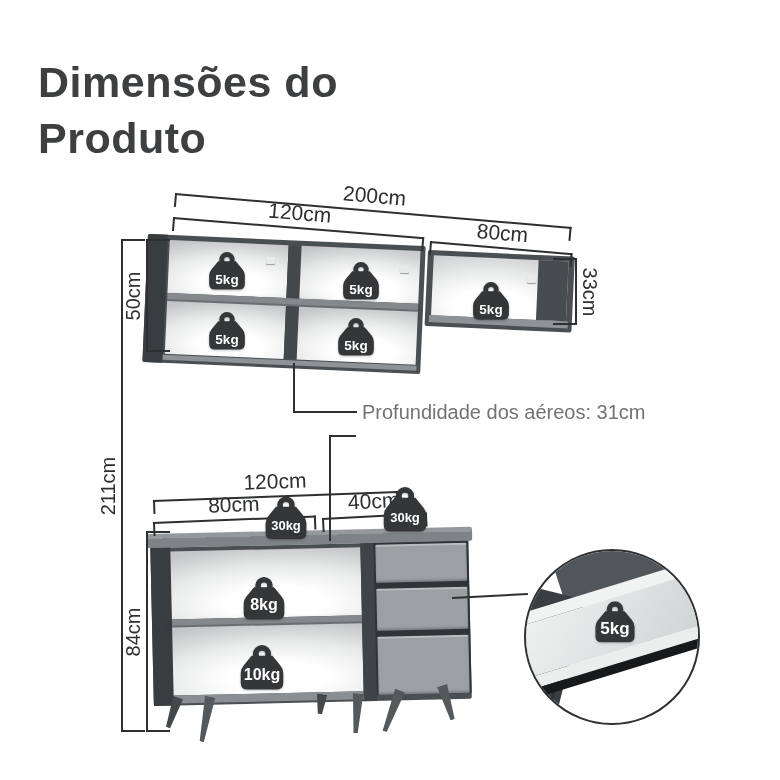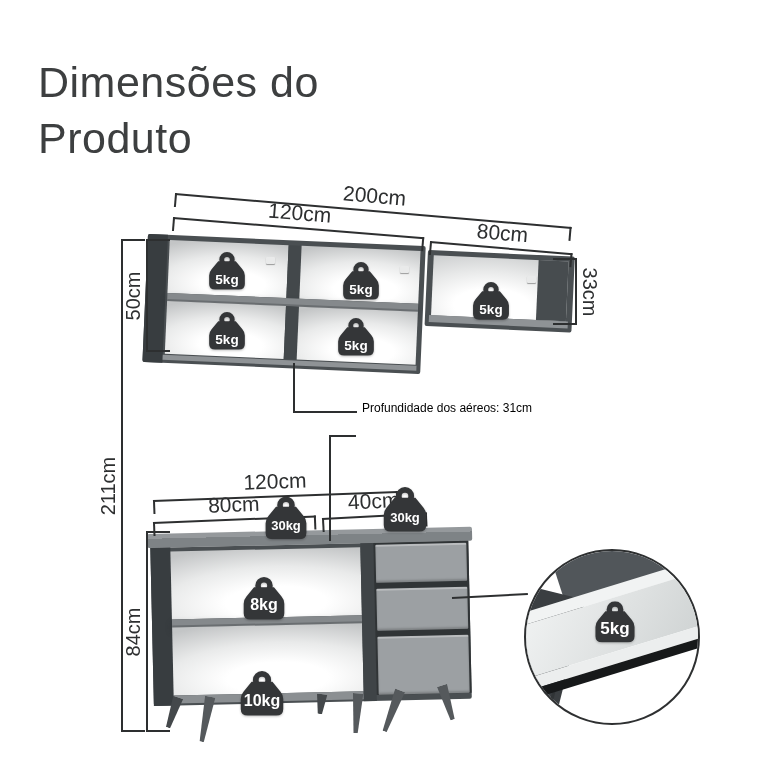--- a/index.html
+++ b/index.html
@@ -8,41 +8,41 @@
     --dark:#383d40;
     --shelf:#85898c;
     --front:#9ca0a3;
   }
   html,body{margin:0;padding:0;background:#fff;}
   body{font-family:"Liberation Sans",sans-serif;}
   #canvas{position:relative;width:780px;height:780px;background:#fff;overflow:hidden;}
 
   
   .title{position:absolute;left:38px;top:26px;width:420px;font-size:43px;line-height:1.3;
-         font-weight:400;color:#3d3f40;letter-spacing:.5px;}
+         font-weight:700;color:#3d3f40;letter-spacing:.5px;}
 
   
   .dim-h{position:absolute;height:2px;background:var(--line);transform-origin:0 50%;z-index:4;}
   .dim-h::before,.dim-h::after{content:"";position:absolute;top:0;width:2px;height:14px;background:var(--line);}
   .dim-h::before{left:0}.dim-h::after{right:0}
   .dim-h .dlabel{position:absolute;bottom:4px;left:50%;transform:translateX(-50%);
                  font-size:21px;color:var(--line);white-space:nowrap;}
 
   
   .dim-v{position:absolute;width:2px;background:var(--line);z-index:4;}
   .dim-v::before,.dim-v::after{content:"";position:absolute;left:0;width:24px;height:2px;background:var(--line);}
   .dim-v::before{top:0}.dim-v::after{bottom:0}
   .dim-v.ticks-left::before,.dim-v.ticks-left::after{left:auto;right:0;}
   .dvlabel{position:absolute;left:-13px;top:50%;transform:translate(-50%,-50%) rotate(-90deg);
            font-size:20px;color:var(--line);white-space:nowrap;}
   .dvlabel.right{left:auto;right:-13px;transform:translate(50%,-50%) rotate(90deg);}
 
   
   .nline{position:absolute;background:var(--line);z-index:4;}
-  .ntext{position:absolute;font-size:12px;color:#000000;z-index:5;white-space:nowrap;}
+  .ntext{position:absolute;font-size:20px;color:#737373;z-index:5;white-space:nowrap;}
 
   
   .cab{position:absolute;background:var(--frame);z-index:2;border-radius:2px;}
   .cab-side{position:absolute;left:0;top:0;bottom:0;width:20px;background:var(--dark);border-radius:2px 0 0 2px;}
   .cab-bottom{position:absolute;left:20px;right:4px;bottom:3px;height:5px;background:#8f9396;}
   .cab-grid{position:absolute;left:22px;top:5px;right:5px;bottom:9px;display:grid;
             grid-template-columns:1fr 13px 1fr;grid-template-rows:1fr 8px 1fr;}
   .cell{background:radial-gradient(95% 85% at 55% 78%, #ffffff 28%, #e9eaea 62%, #c3c5c6 100%);}
   .vdiv{background:#43484b;}
   .hshelf{grid-column:1/-1;background:var(--shelf);border-bottom:2px solid #6a6e71;
@@ -245,21 +245,21 @@
     <div class="leg" style="left:240px;top:162px;height:44px;transform:rotate(22deg);"></div>
     <div class="leg" style="left:282px;top:158px;height:36px;transform:rotate(-16deg);"></div>
   </div>
 
   <div class="weight w-md" style="left:240px;top:577px;width:48px;height:43px;">
     <svg viewBox="0 0 60 54">
         <use href="#kb"></use>
       </svg>
     <span class="wlabel">8kg</span>
   </div>
-  <div class="weight w-md" style="left:236px;top:671px;width:52px;height:45px;">
+  <div class="weight w-md" style="left:236px;top:645px;width:52px;height:45px;">
     <svg viewBox="0 0 60 54">
         <use href="#kb"></use>
       </svg>
     <span class="wlabel">10kg</span>
   </div>
 
   <div class="connector"></div>
   <div class="detail-circle">
     <div class="dc-slab"></div>
     <div class="dc-wedge"></div>

